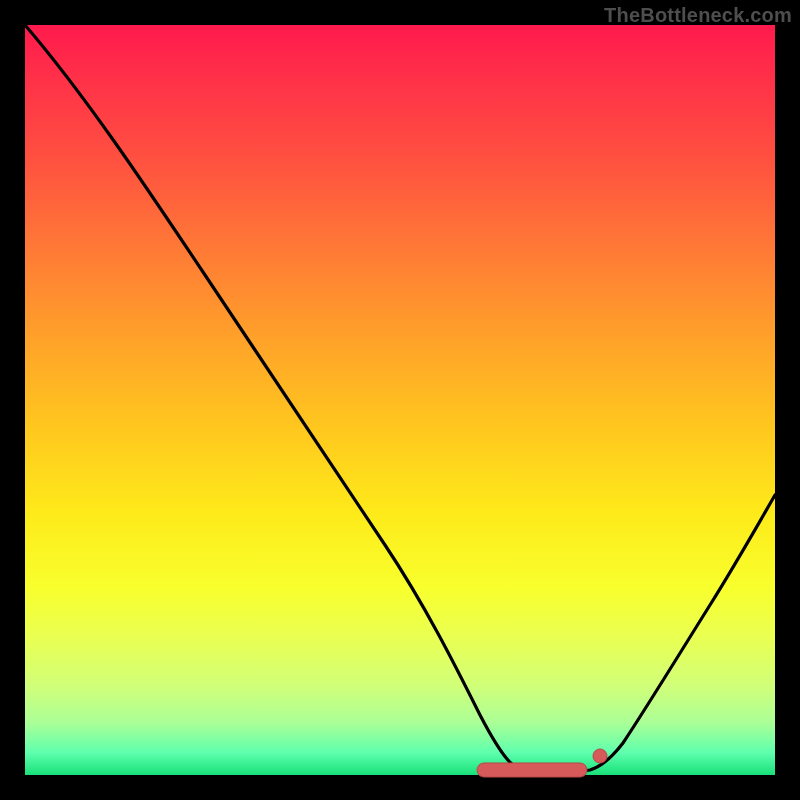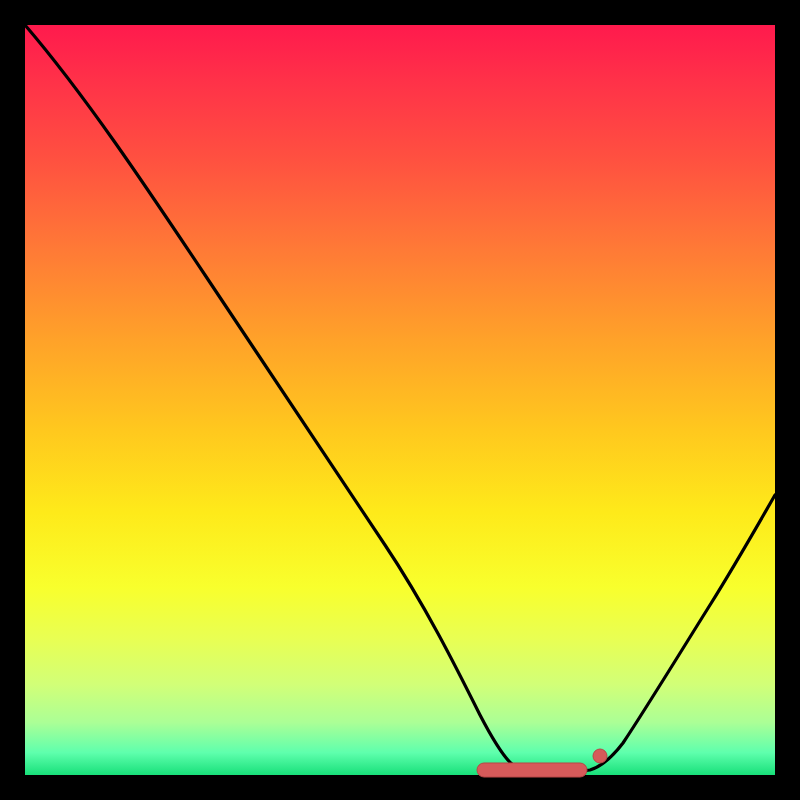--- a/index.html
+++ b/index.html
@@ -64,13 +64,14 @@
                C 495 745, 505 747, 520 747
                C 535 747, 550 747, 565 745
                C 575 742, 585 735, 598 718
                C 620 685, 650 636, 685 580
                C 710 540, 730 505, 750 470" fill="none" stroke="#000" stroke-width="3.2" stroke-linecap="round"></path>
       <rect x="452" y="738" width="110" height="14" rx="7" ry="7" fill="#d65a5a" stroke="#b94646" stroke-width="1"></rect>
       <circle cx="575" cy="731" r="7" fill="#d65a5a" stroke="#b94646" stroke-width="1"></circle>
     </svg>
 
   </div>
+  <div class="attribution">TheBottleneck.com</div>
 </div>
 
 </body></html>

